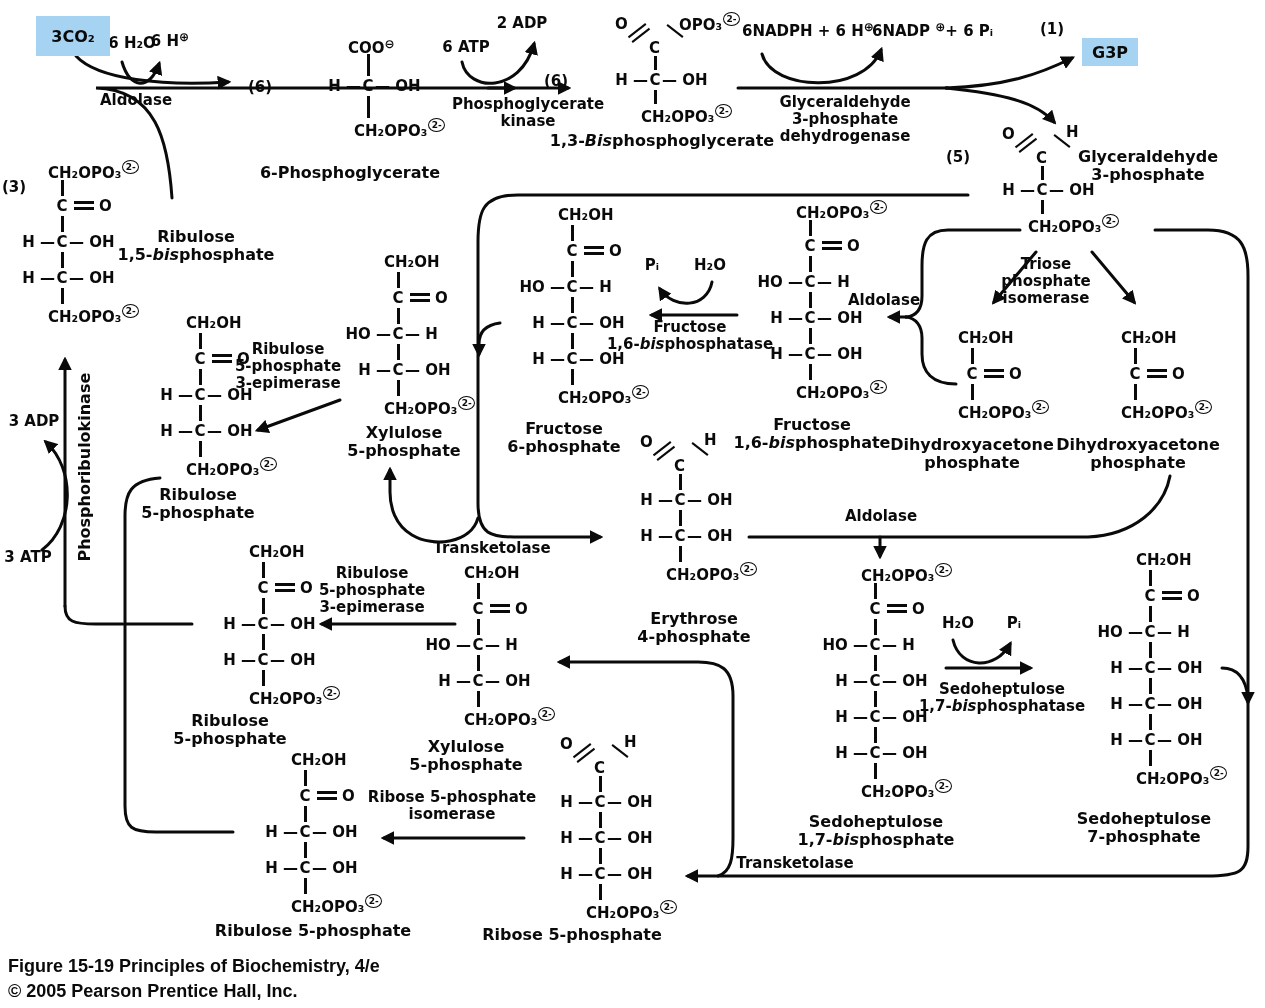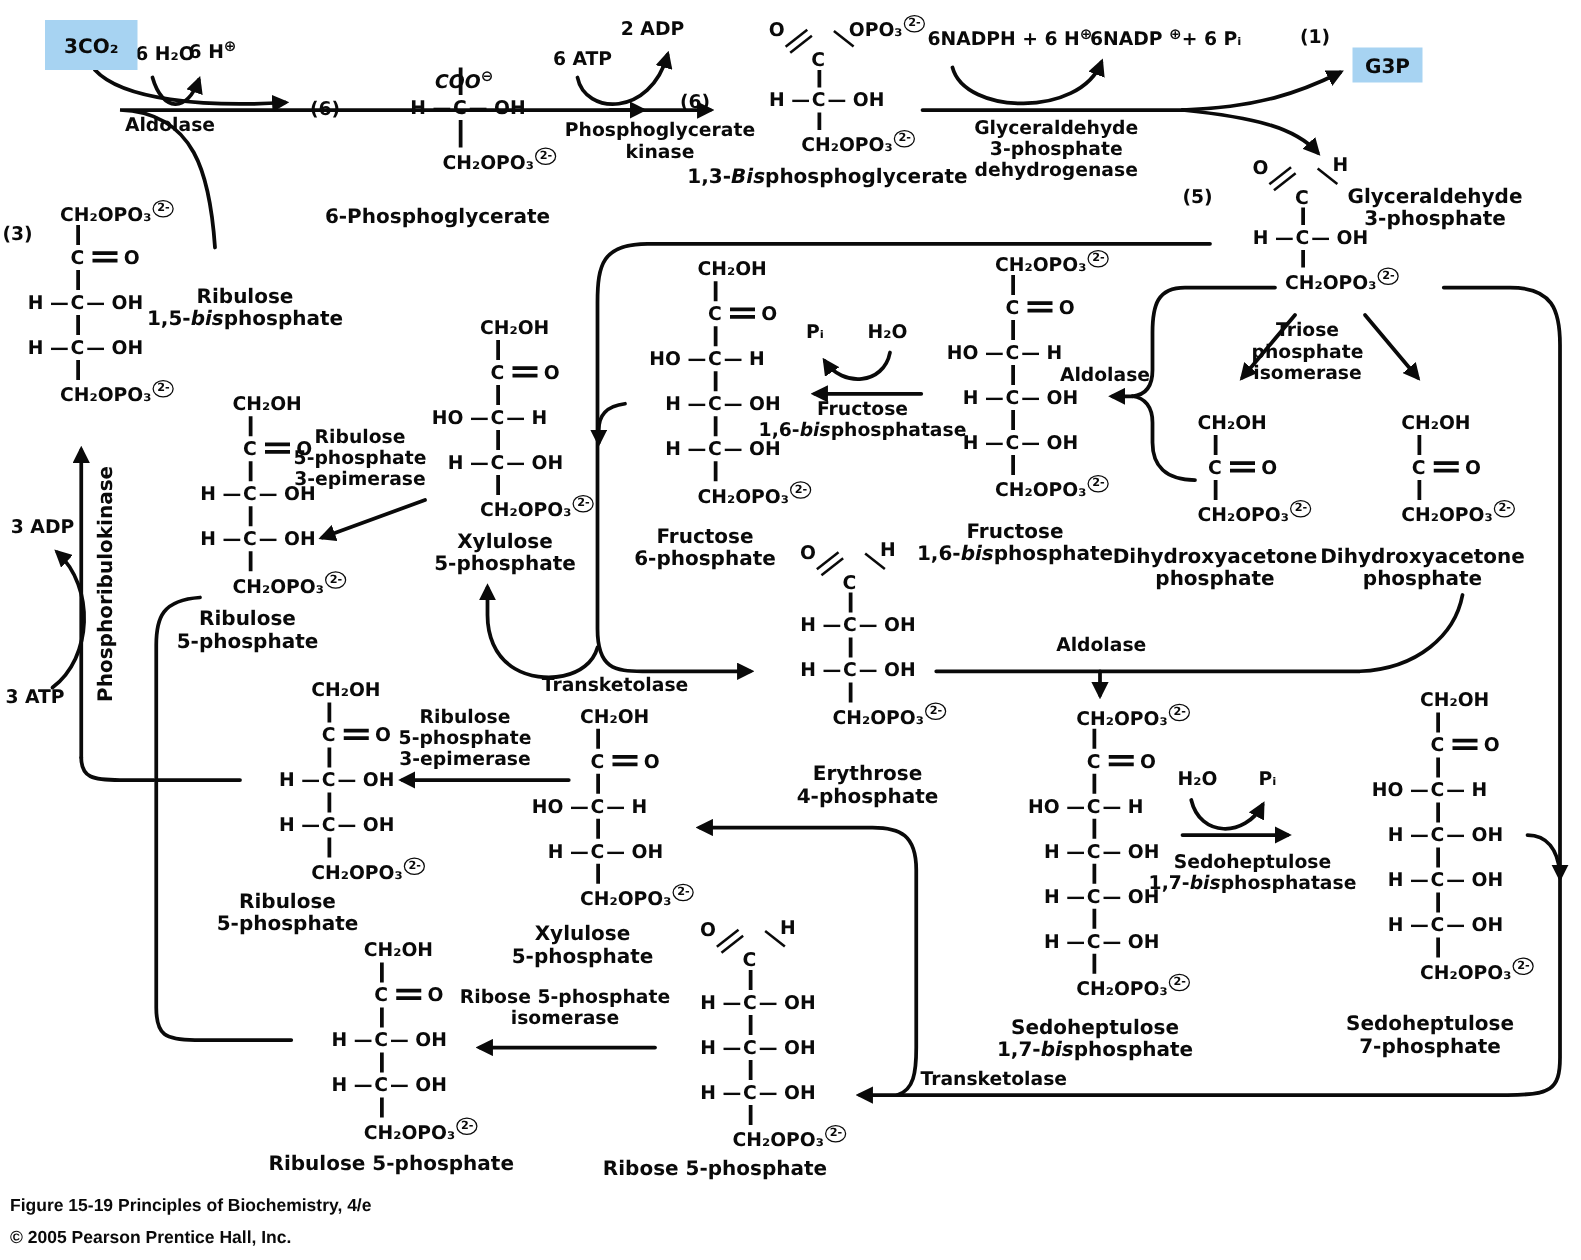--- a/index.html
+++ b/index.html
@@ -15,21 +15,21 @@
   .db{display:inline-block;width:20px;height:9px;border-top:3px solid #0a0a0a;border-bottom:3px solid #0a0a0a;vertical-align:1px;margin:0 5px;}
   .chg{display:inline-block;border:1.8px solid #0a0a0a;border-radius:50%;font-size:9px;line-height:10px;padding:1px 2.5px;vertical-align:8px;margin-left:1px;font-weight:700;}
   .sup{font-size:12px;vertical-align:5px;}
   .ddiag{position:absolute;width:22px;height:8px;border-top:2.6px solid #0a0a0a;border-bottom:2.6px solid #0a0a0a;transform:rotate(-38deg);}
   .sdiag{position:absolute;width:20px;height:0;border-top:2.6px solid #0a0a0a;transform:rotate(38deg);}
   .lbl{position:absolute;font-weight:700;font-size:16px;text-align:center;line-height:1.13;white-space:nowrap;}
   .enz{position:absolute;font-weight:700;font-size:15px;text-align:center;line-height:1.14;white-space:nowrap;}
   .cof{position:absolute;font-weight:700;font-size:15px;text-align:center;white-space:nowrap;}
   .tag{position:absolute;font-weight:700;font-size:15px;white-space:nowrap;}
   .hl{position:absolute;font-weight:700;font-size:16px;text-align:center;display:flex;align-items:center;justify-content:center;}
-  .cap{position:absolute;font-weight:700;font-size:14px;font-family:"Liberation Sans","DejaVu Sans",sans-serif;white-space:nowrap;}
+  .cap{position:absolute;font-weight:700;font-size:18px;font-family:"Liberation Sans","DejaVu Sans",sans-serif;white-space:nowrap;}
   svg{position:absolute;left:0;top:0;}
   i{font-style:italic;}
 </style>
 </head>
 <body>
 
 <div id="stage">
   <svg id="wires" width="1265" height="1008" viewBox="0 0 1265 1008">
     <defs>
       <marker id="ah" viewBox="0 0 10 10" refX="7.5" refY="5" markerWidth="4.6" markerHeight="4.6" orient="auto-start-reverse">
@@ -93,21 +93,21 @@
         <div class="row" style="left:87px;top:108px;width:200px;">
           <span class="lft" style="left:0;width:56px;">H —</span>
           <span class="mid" style="left:56px;width:14px;">C</span>
           <span class="rgt" style="left:70px;">— OH</span>
         </div>
         <div class="bd" style="left:148.5px;top:128px;height:16px;"></div>
         <div class="row" style="left:136px;top:144px;">CH₂OPO₃<span class="chg">2-</span></div>
       </div>
       <div class="lbl" style="left:36px;top:228px;width:320px;">Ribulose<br>1,5-<i>bis</i>phosphate</div>
       <div class="mol" style="left:218px;top:34px;width:300px;">
-        <div class="row" style="left:130px;top:17px;font-style:italic;">COO<span class="sup">⊖</span></div>
+        <div class="row" style="left:130px;top:0px;">COO<span class="sup">⊖</span></div>
         <div class="bd" style="left:148.5px;top:20px;height:22px;"></div>
         <div class="row" style="left:87px;top:42px;width:200px;">
           <span class="lft" style="left:0;width:56px;">H —</span>
           <span class="mid" style="left:56px;width:14px;">C</span>
           <span class="rgt" style="left:70px;">— OH</span>
         </div>
         <div class="bd" style="left:148.5px;top:62px;height:22px;"></div>
         <div class="row" style="left:136px;top:84px;">CH₂OPO₃<span class="chg">2-</span></div>
       </div>
       <div class="lbl" style="left:190px;top:164px;width:320px;">6-Phosphoglycerate</div>

